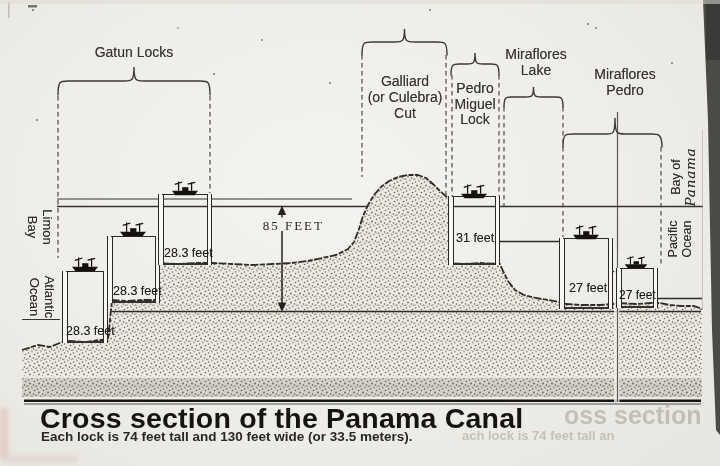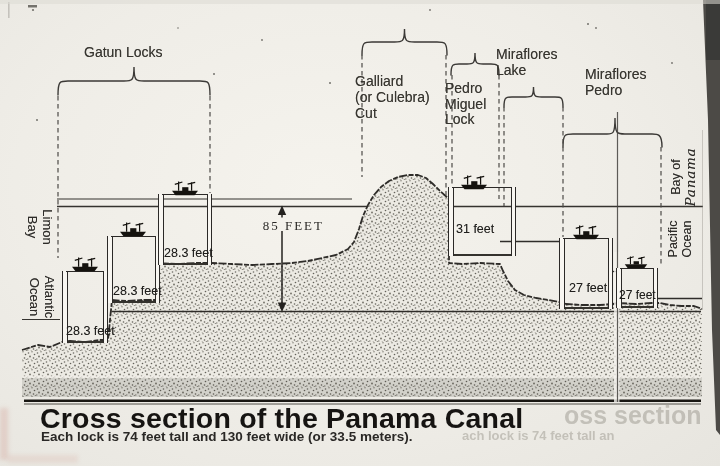--- a/index.html
+++ b/index.html
@@ -3,21 +3,21 @@
 <meta charset="utf-8">
 <style>
   html,body{margin:0;padding:0;background:#e7e5e0;}
   .page{
     position:relative;width:720px;height:466px;overflow:hidden;
     background:radial-gradient(ellipse at 45% 40%, #f5f3ed 0%, #efede7 55%, #e7e5df 100%);
     font-family:"Liberation Sans", sans-serif;color:#2e2c29;
   }
   svg.art{position:absolute;left:0;top:0;}
   
-  .lbl{position:absolute;text-align:left;color:#37352f;font-size:14px;line-height:1.14;
+  .lbl{position:absolute;text-align:center;color:#37352f;font-size:14px;line-height:1.14;
        text-shadow:0 0 .6px rgba(40,40,38,.55);white-space:nowrap;}
   .vlabel{position:absolute;display:flex;flex-direction:column;align-items:center;justify-content:center;
           font-size:13px;color:#2e2c29;line-height:1.12;text-shadow:0 0 .5px rgba(40,40,38,.5);}
   .rot-cw{transform:rotate(90deg);}
   .rot-ccw{transform:rotate(-90deg);}
   .hand{font-family:"DejaVu Serif", serif;font-style:italic;font-size:13.5px;letter-spacing:.8px;}
   .feet85{position:absolute;left:254px;top:218px;width:70px;text-align:right;
           font-family:"Liberation Serif", serif;font-size:13px;letter-spacing:2px;color:#2b2927;}
   
   .lock{position:absolute;border-bottom:2px solid #34322d;}
@@ -186,21 +186,21 @@
   <div class="lock" style="left:158px;top:194px;width:54px;height:69px;">
     <div class="wall wl"></div>
     <div class="wall wr"></div>
     <div class="lk-top"></div>
     <svg class="ship" style="left:12px;top:-15px" width="30" height="17">
         <use href="#shipsym"></use>
       </svg>
     <div class="lk-label" style="left:6px;bottom:3px">28.3 feet</div>
   </div>
 
-  <div class="lock" style="left:448px;top:187px;width:52px;height:67px;padding-left:16px;">
+  <div class="lock" style="left:448px;top:196px;width:52px;height:67px;">
     <div class="wall wl"></div>
     <div class="wall wr"></div>
     <div class="lk-top"></div>
     <svg class="ship" style="left:11px;top:-14px" width="30" height="17">
         <use href="#shipsym"></use>
       </svg>
     <div class="lk-label" style="left:8px;bottom:18px">31 feet</div>
   </div>
 
   <div class="lock" style="left:559px;top:238px;width:54px;height:69px;">

